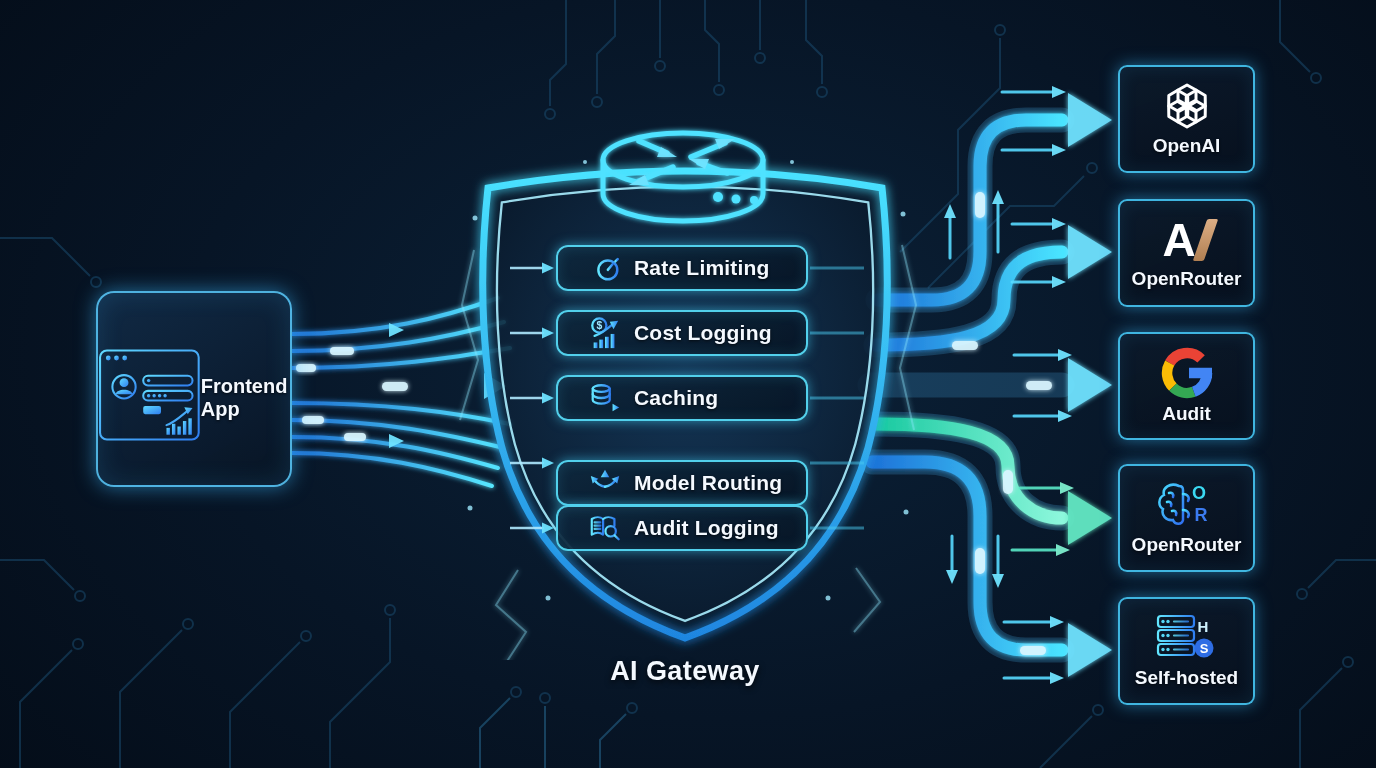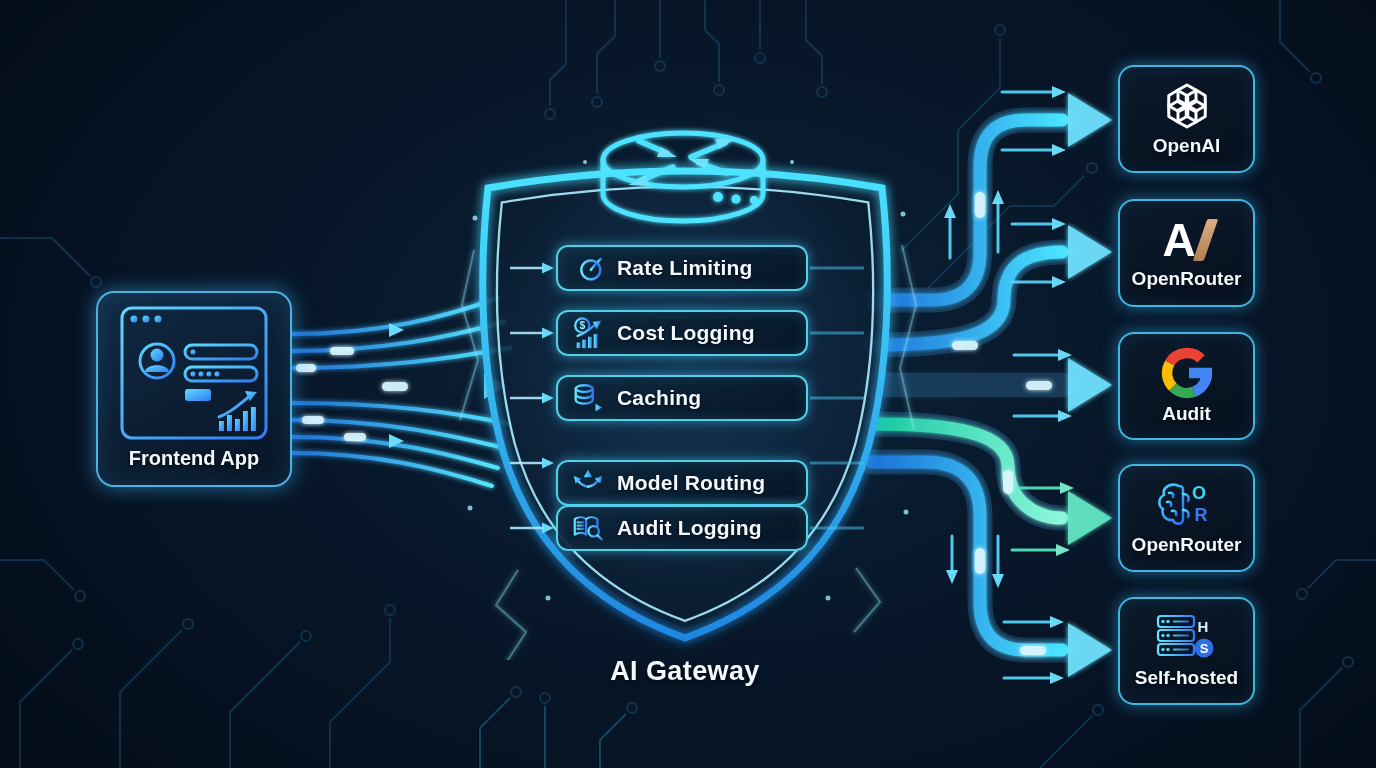--- a/index.html
+++ b/index.html
@@ -10,33 +10,33 @@
   svg{display:block}
   .abs{position:absolute;}
   .bg-svg{left:0;top:0;z-index:0;}
   .flow-svg{left:0;top:0;z-index:2;}
   .shield-svg{left:440px;top:100px;z-index:3;}
   
   .frontend{left:96px;top:291px;width:196px;height:196px;border-radius:18px;z-index:4;
     border:2px solid rgba(90,205,255,.85);
     background:linear-gradient(150deg, rgba(18,44,72,.92), rgba(8,20,36,.96));
     box-shadow:0 0 20px rgba(60,185,255,.55), inset 0 0 26px rgba(60,185,255,.15);
-    display:flex;flex-direction:column;align-items:center;justify-content:flex-start;padding-top:12px;box-sizing:border-box;}
+    display:flex;flex-direction:row;align-items:center;justify-content:flex-start;padding-top:12px;box-sizing:border-box;}
   .frontend .label{margin-top:6px;font-size:20px;font-weight:700;text-shadow:0 1px 3px rgba(0,0,0,.7);}
   
   .pill{left:556px;width:252px;height:46px;border-radius:12px;z-index:5;
     border:2px solid rgba(86,218,246,.95);
     background:linear-gradient(160deg, rgba(15,40,62,.94), rgba(7,21,37,.96));
     box-shadow:0 0 12px rgba(70,215,255,.55), inset 0 0 14px rgba(70,215,255,.14);
-    display:flex;align-items:center;gap:12px;padding-left:13px;box-sizing:border-box;}
+    display:flex;align-items:center;gap:12px;padding-left:30px;box-sizing:border-box;}
   .pill .plabel{font-size:21px;font-weight:700;letter-spacing:.2px;text-shadow:0 1px 3px rgba(0,0,0,.7);}
   .gw-title{left:520px;top:656px;width:330px;text-align:center;z-index:5;
     font-size:27px;font-weight:800;letter-spacing:.4px;text-shadow:0 2px 6px rgba(0,0,0,.8);}
   
-  .provider{left:1118px;width:137px;height:108px;border-radius:16px;z-index:4;
+  .provider{left:1118px;width:137px;height:108px;border-radius:9px;z-index:4;
     border:2px solid rgba(70,200,245,.9);
     background:linear-gradient(160deg, rgba(12,26,43,.95), rgba(7,17,30,.97));
     box-shadow:0 0 16px rgba(56,190,255,.5), inset 0 0 18px rgba(56,190,255,.10);
     display:flex;flex-direction:column;align-items:center;justify-content:center;gap:4px;box-sizing:border-box;}
   .provider .pvlabel{font-size:19px;font-weight:700;text-shadow:0 1px 3px rgba(0,0,0,.7);}
   .anth-mark{display:flex;align-items:center;height:48px;}
   .anth-mark .a{font-size:46px;font-weight:800;line-height:44px;color:#fff;}
   .anth-mark .slash{display:inline-block;width:11px;height:42px;margin-left:4px;border-radius:2px;
     transform:skewX(-19deg);background:linear-gradient(180deg,#dcae85,#b07f52);}
   

